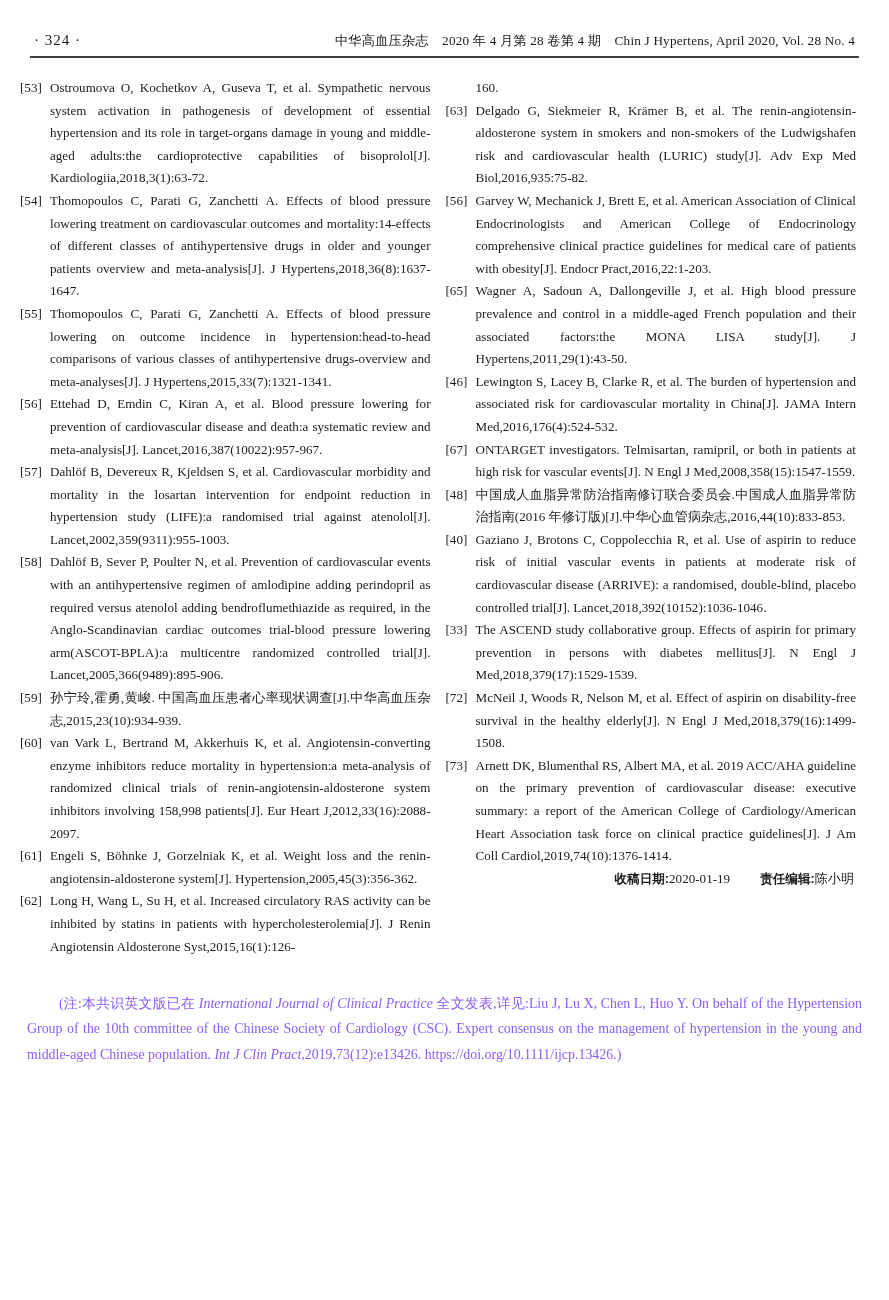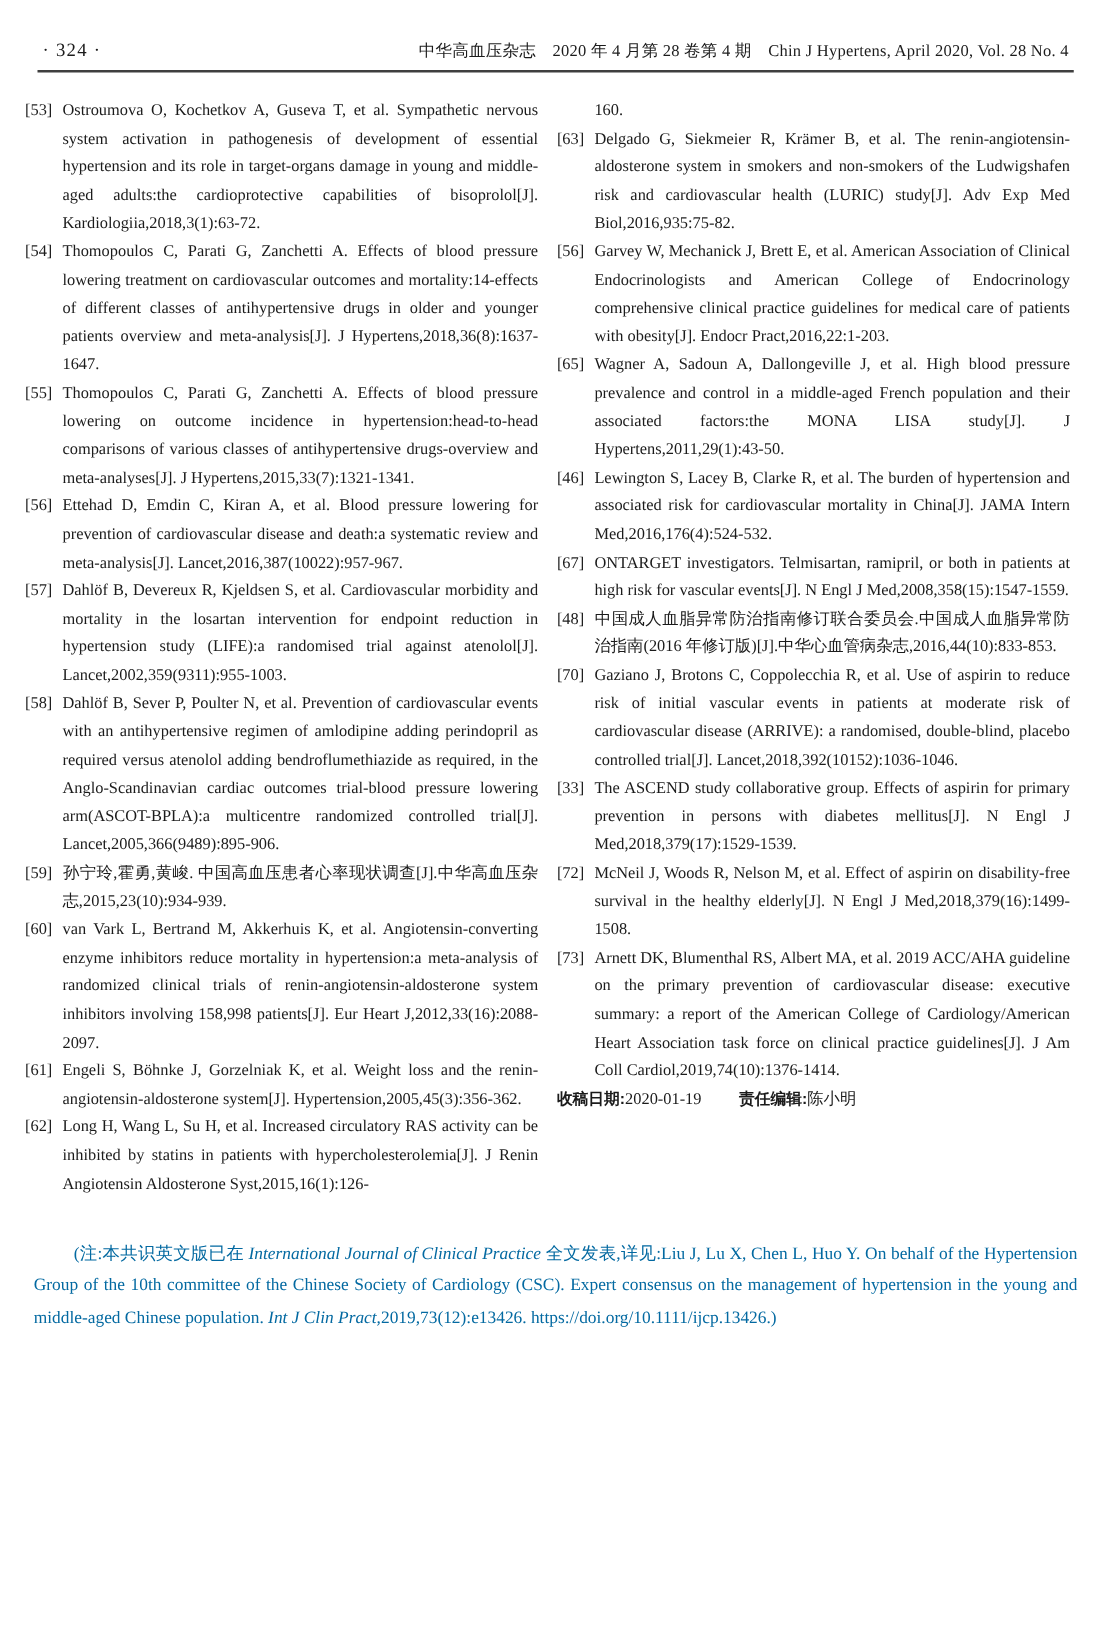--- a/index.html
+++ b/index.html
@@ -45,38 +45,38 @@
     display:inline-block;
     width:30px;
     text-indent:0;
   }
   .ref.cont{text-indent:0;}
 
   
   .footer-meta{
     font-size:13.1px;
     line-height:22.6px;
-    text-align:left;
+    text-align:right;
     padding-right:2px;
   }
   .footer-meta .meta-label{
     font-family:"Liberation Sans","DejaVu Sans",sans-serif;
     font-weight:700;
     font-size:12.6px;
   }
   .footer-meta .meta-gap{display:inline-block;width:30px;}
 
   
   .footnote{
     margin:33px 27px 0 27px;
     font-size:13.9px;
     line-height:25.2px;
     text-align:justify;
     text-indent:2.3em;
-    color:#0369a1;
+    color:#8b5cf6;
   }
   .footnote .italic{font-style:italic;}
 </style>
 </head>
 <body>
 
 <div class="page">
 
   <div class="running-head">
     <span class="page-number">· 324 ·</span>
@@ -101,21 +101,21 @@
     </div>
     <div class="col">
       <div id="ref-list-right">
           <div class="ref cont">160.</div>
           <div class="ref"><span class="label">[63]</span>Delgado G, Siekmeier R, Krämer B, et al. The renin-angiotensin-aldosterone system in smokers and non-smokers of the Ludwigshafen risk and cardiovascular health (LURIC) study[J]. Adv Exp Med Biol,2016,935:75-82.</div>
           <div class="ref"><span class="label">[56]</span>Garvey W, Mechanick J, Brett E, et al. American Association of Clinical Endocrinologists and American College of Endocrinology comprehensive clinical practice guidelines for medical care of patients with obesity[J]. Endocr Pract,2016,22:1-203.</div>
           <div class="ref"><span class="label">[65]</span>Wagner A, Sadoun A, Dallongeville J, et al. High blood pressure prevalence and control in a middle-aged French population and their associated factors:the MONA LISA study[J]. J Hypertens,2011,29(1):43-50.</div>
           <div class="ref"><span class="label">[46]</span>Lewington S, Lacey B, Clarke R, et al. The burden of hypertension and associated risk for cardiovascular mortality in China[J]. JAMA Intern Med,2016,176(4):524-532.</div>
           <div class="ref"><span class="label">[67]</span>ONTARGET investigators. Telmisartan, ramipril, or both in patients at high risk for vascular events[J]. N Engl J Med,2008,358(15):1547-1559.</div>
           <div class="ref"><span class="label">[48]</span>中国成人血脂异常防治指南修订联合委员会.中国成人血脂异常防治指南(2016 年修订版)[J].中华心血管病杂志,2016,44(10):833-853.</div>
-          <div class="ref"><span class="label">[70]</span>Gaziano J, Brotons C, Coppolecchia R, et al. Use of aspirin to reduce risk of initial vascular events in patients at moderate risk of cardiovascular disease (ARRIVE): a randomised, double-blind, placebo controlled trial[J]. Lancet,2018,392(10152):1036-1046.</div>
+          <div class="ref"><span class="label">[40]</span>Gaziano J, Brotons C, Coppolecchia R, et al. Use of aspirin to reduce risk of initial vascular events in patients at moderate risk of cardiovascular disease (ARRIVE): a randomised, double-blind, placebo controlled trial[J]. Lancet,2018,392(10152):1036-1046.</div>
           <div class="ref"><span class="label">[33]</span>The ASCEND study collaborative group. Effects of aspirin for primary prevention in persons with diabetes mellitus[J]. N Engl J Med,2018,379(17):1529-1539.</div>
           <div class="ref"><span class="label">[72]</span>McNeil J, Woods R, Nelson M, et al. Effect of aspirin on disability-free survival in the healthy elderly[J]. N Engl J Med,2018,379(16):1499-1508.</div>
           <div class="ref"><span class="label">[73]</span>Arnett DK, Blumenthal RS, Albert MA, et al. 2019 ACC/AHA guideline on the primary prevention of cardiovascular disease: executive summary: a report of the American College of Cardiology/American Heart Association task force on clinical practice guidelines[J]. J Am Coll Cardiol,2019,74(10):1376-1414.</div>
         </div>
       <div class="footer-meta">
         <span class="meta-label">收稿日期:</span><span class="meta-value">2020-01-19</span><span class="meta-gap"></span><span class="meta-label">责任编辑:</span><span class="meta-value">陈小明</span>
       </div>
     </div>
   </div>
 

